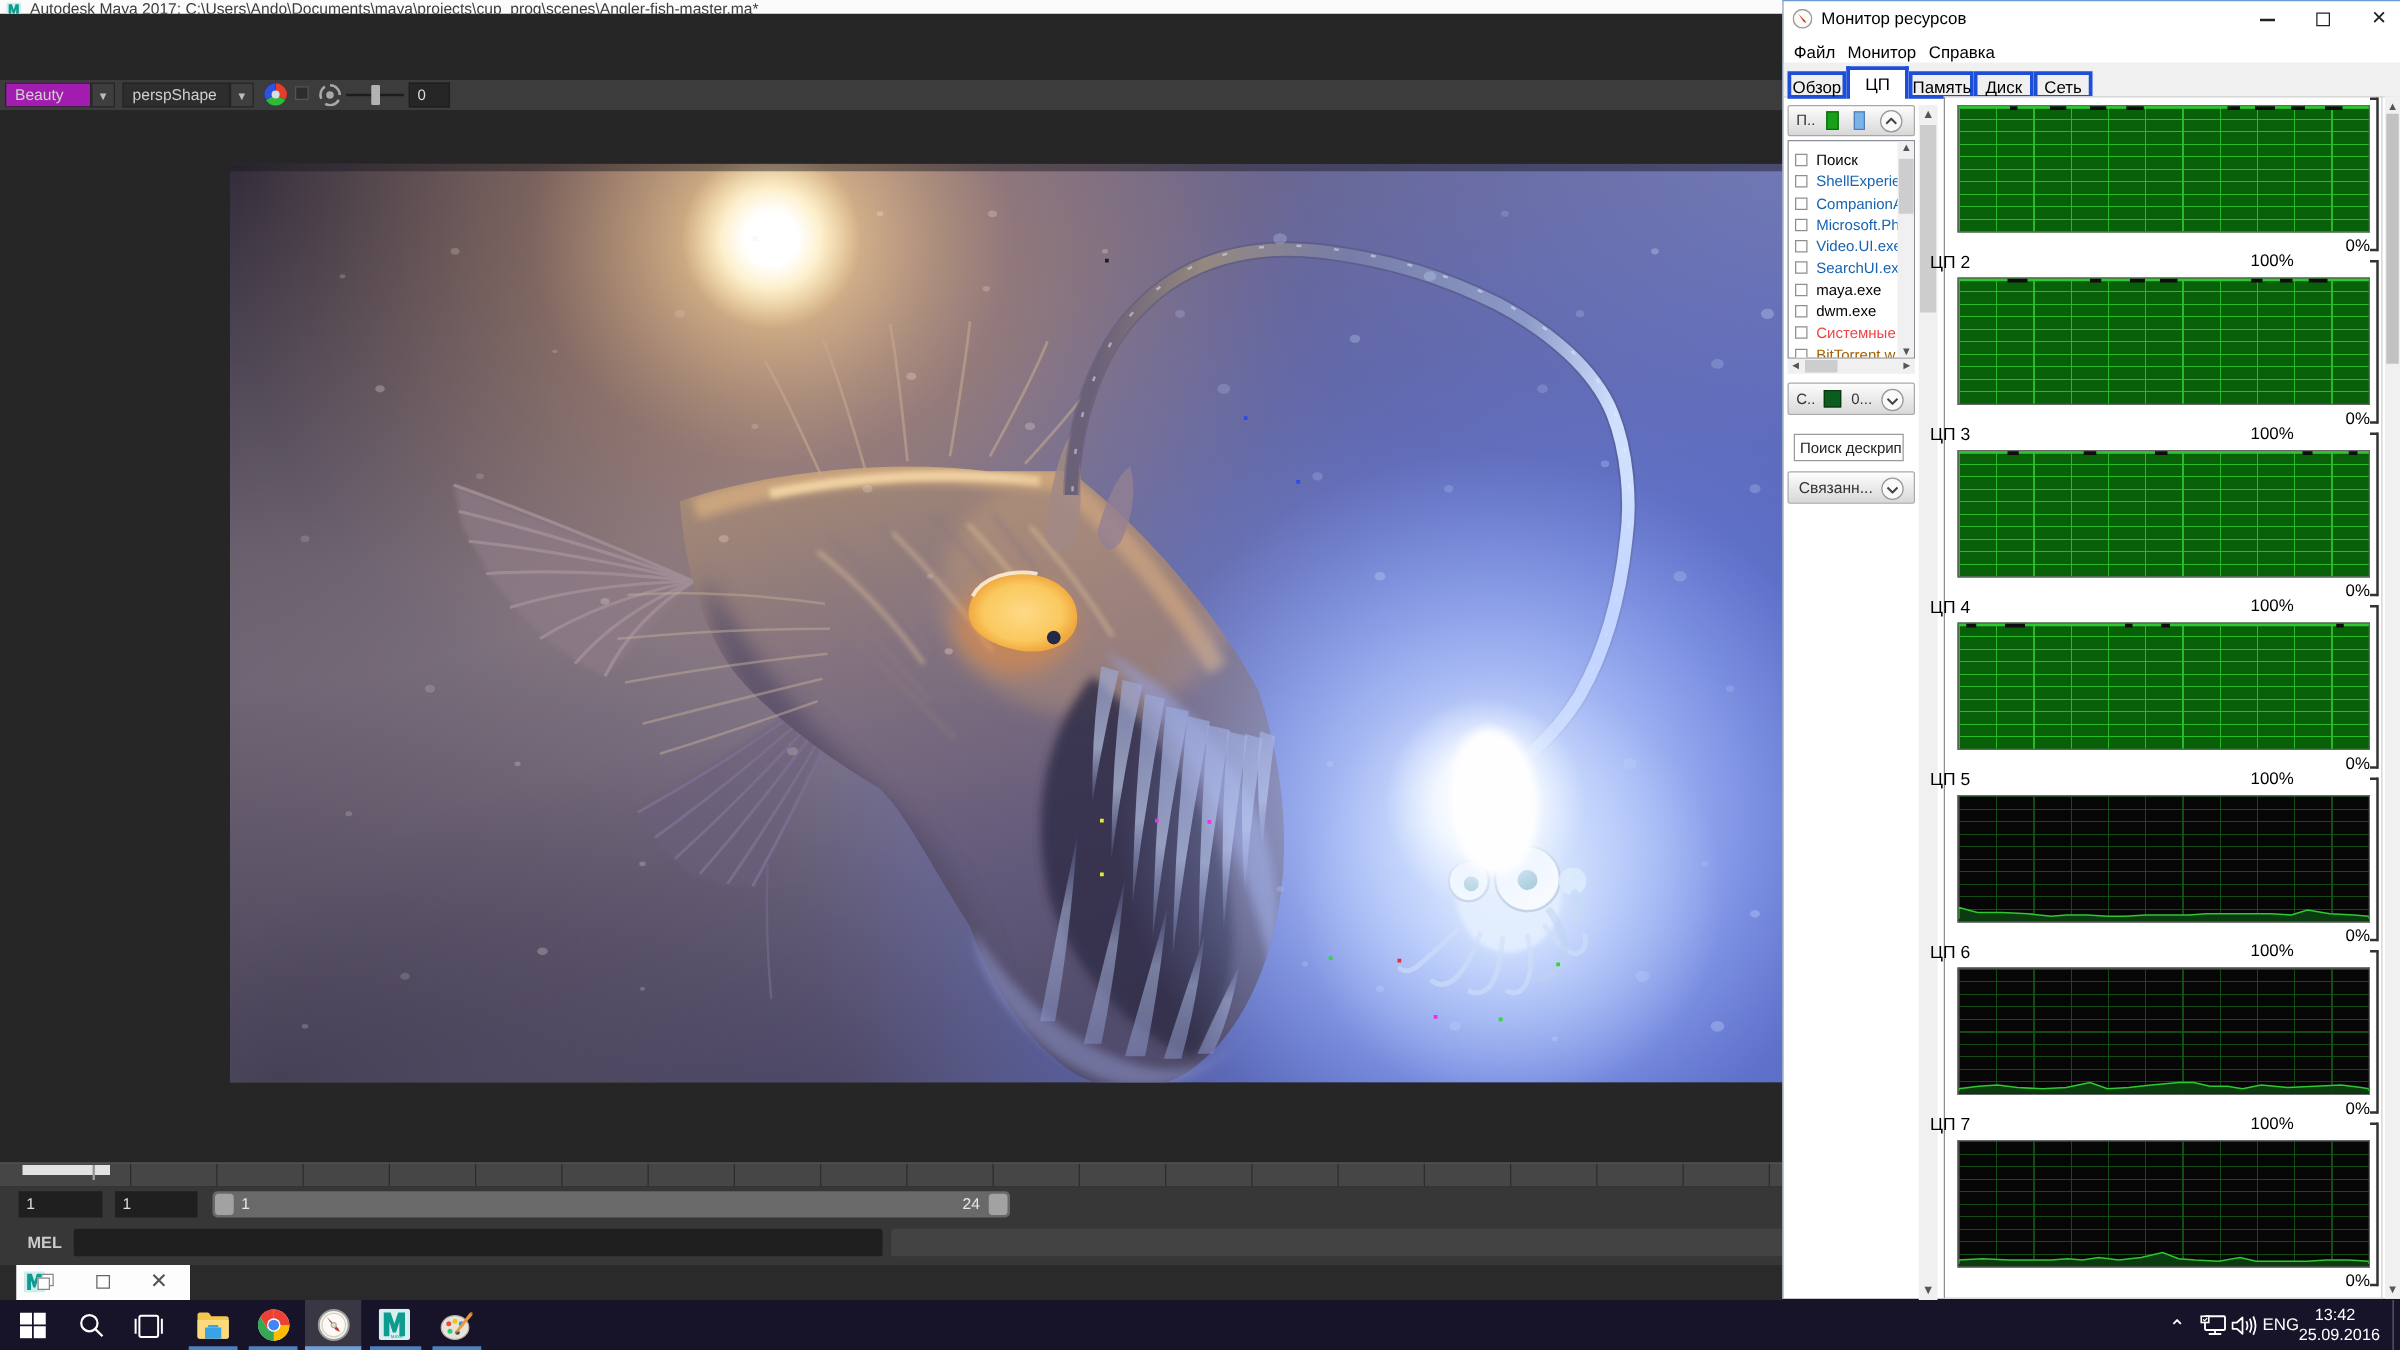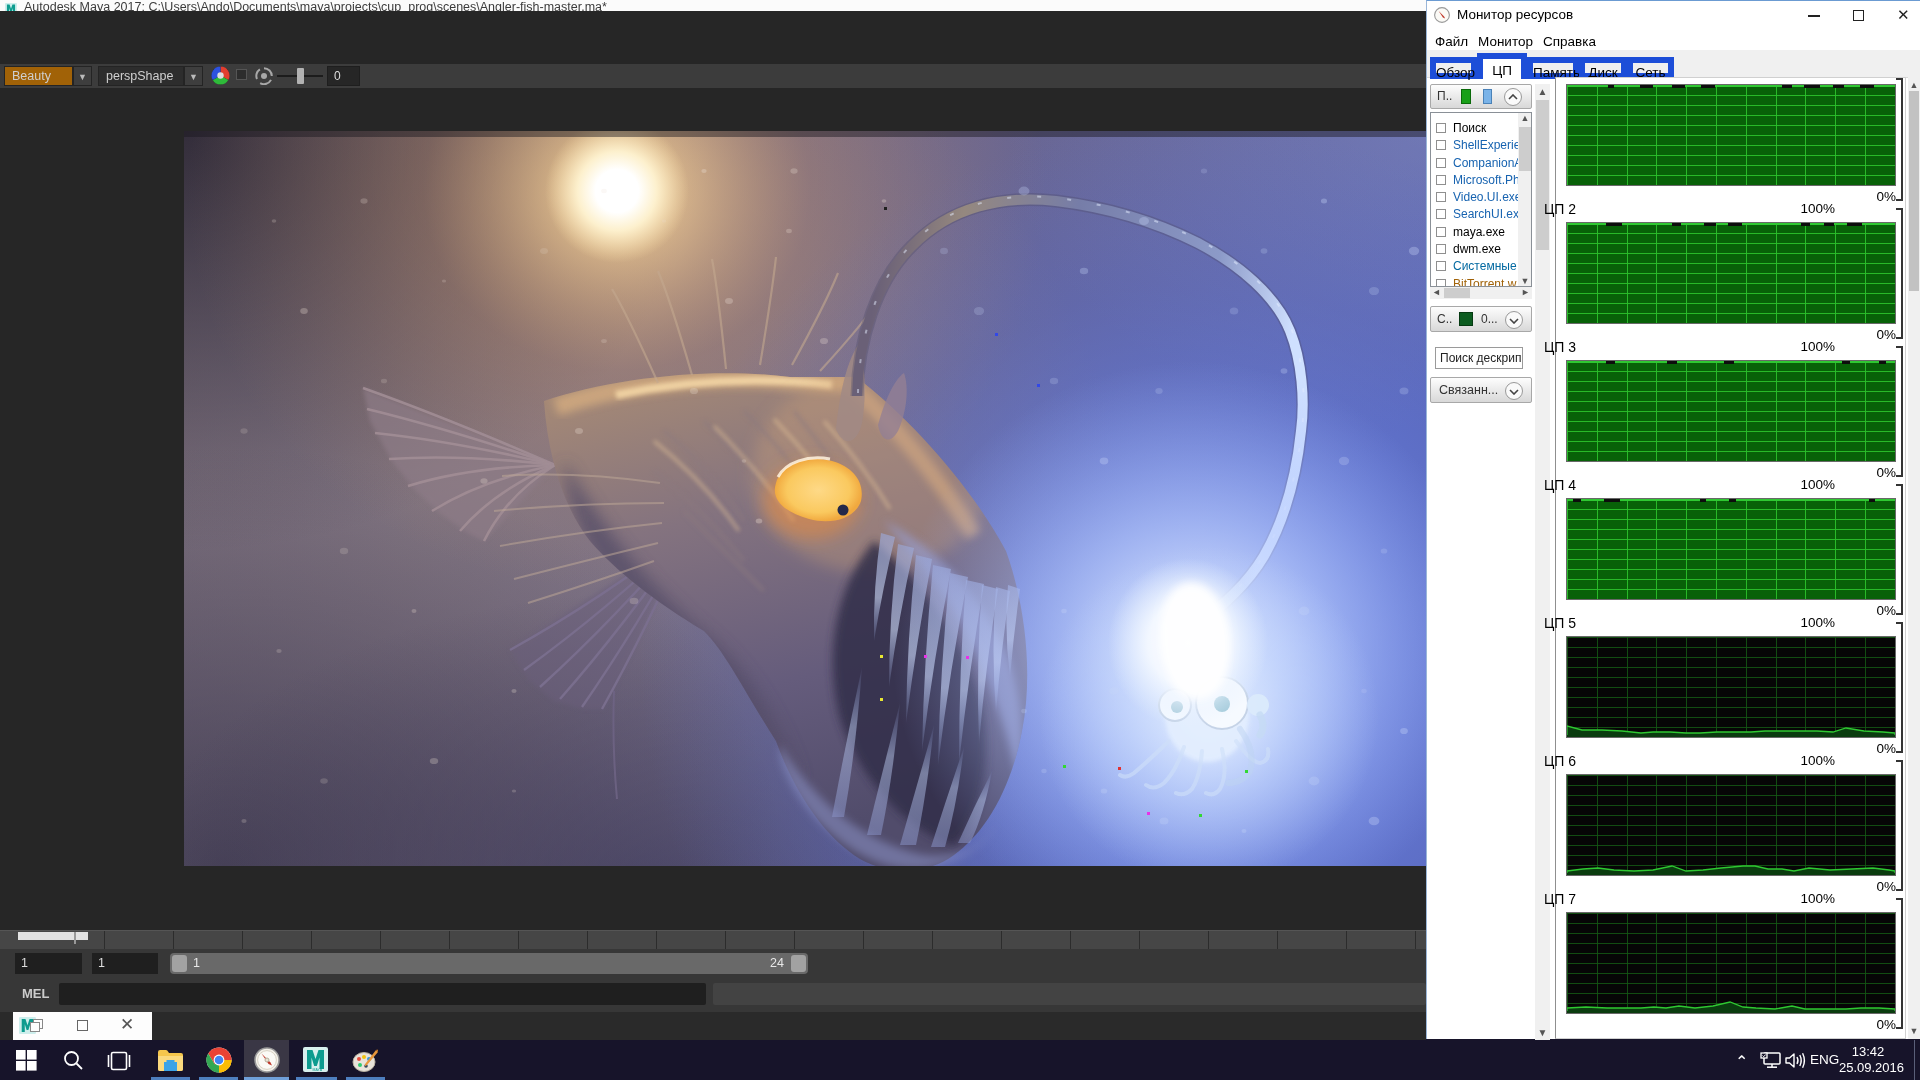--- a/index.html
+++ b/index.html
@@ -1,36 +1,36 @@
 <!DOCTYPE html>
 <html><head><meta charset="utf-8"><style>
 * { margin:0; padding:0; box-sizing:border-box; }
 html,body { width:1920px; height:1080px; overflow:hidden; background:#17142a; font-family:"Liberation Sans",sans-serif; }
 .abs { position:absolute; }
 #mayawin { position:absolute; left:0; top:0; width:1426px; height:1040px; background:#262626; }
 .glabel { position:absolute; left:1544px; font-size:14px; color:#000; height:18px; }
 .g100 { position:absolute; left:1735px; width:100px; font-size:13.5px; color:#000; text-align:right; }
 .g0 { position:absolute; left:1796px; width:100px; font-size:13.5px; color:#000; text-align:right; }
-.tab { position:absolute; top:56px; height:22px; background:#f0f0f0; border:6px solid #1d4ed8; font-size:13.5px; color:#000; text-align:center; padding-top:2px; }
+.tab { position:absolute; top:56px; height:22px; background:#f0f0f0; border:3px solid #1d4ed8; font-size:13.5px; color:#000; text-align:center; padding-top:2px; }
 </style></head><body>
 
 <div id="mayawin">
 
   <div class="abs" style="left:0;top:0;width:1426px;height:11px;background:#fbfbfb;overflow:hidden">
     <div class="abs" style="left:5px;top:1px;width:12px;height:12px"><svg width="12" height="12" viewBox="0 0 25 25">
           <rect width="25" height="25" rx="2" fill="#cdeeec"></rect>
 <path d="M4 3 L9.5 3 L12.5 12 L15.5 3 L21 3 L21 22 L16.5 22 L16.5 10.5 L13.8 19 L11.2 19 L8.5 10.5 L8.5 22 L4 22 Z" fill="#0d9c8f"></path>
         </svg></div>
     <div class="abs" style="left:24px;top:0px;font-size:12.5px;color:#3c3c3c;white-space:nowrap">Autodesk Maya 2017: C:\Users\Ando\Documents\maya\projects\cup_prog\scenes\Angler-fish-master.ma*</div>
   </div>
 
 
 
   <div class="abs" style="left:0;top:64px;width:1426px;height:24px;background:#3c3c3c">
-    <div class="abs" style="left:4px;top:2px;width:69px;height:20px;background:#a16207;border:1px solid #242424;color:#cfcfcf;font-size:12.5px;padding:2px 0 0 7px">Beauty</div>
+    <div class="abs" style="left:4px;top:2px;width:69px;height:20px;background:#a21caf;border:1px solid #242424;color:#cfcfcf;font-size:12.5px;padding:2px 0 0 7px">Beauty</div>
     <div class="abs" style="left:73px;top:2px;width:19px;height:20px;background:#3e3e3e;border:1px solid #242424;color:#bbb;font-size:9px;text-align:center;padding-top:5px">▼</div>
     <div class="abs" style="left:98px;top:2px;width:86px;height:20px;background:#2d2d2d;border:1px solid #242424;color:#cfcfcf;font-size:12.5px;padding:2px 0 0 7px">perspShape</div>
     <div class="abs" style="left:184px;top:2px;width:19px;height:20px;background:#3e3e3e;border:1px solid #242424;color:#bbb;font-size:9px;text-align:center;padding-top:5px">▼</div>
     <div class="abs" style="left:211px;top:2px"><svg width="19" height="19" viewBox="0 0 19 19">
           <circle cx="9.5" cy="9.5" r="9" fill="#111"></circle>
 <path d="M9.5 9.5 L9.5 0.5 A9 9 0 0 1 17.3 14 Z" fill="#e23e2e"></path>
 <path d="M9.5 9.5 L17.3 14 A9 9 0 0 1 1.7 14 Z" fill="#2ebb3a"></path>
 <path d="M9.5 9.5 L1.7 14 A9 9 0 0 1 9.5 0.5 Z" fill="#2d52e0"></path>
 <circle cx="9.5" cy="9.5" r="3.2" fill="#ddd"></circle>
         </svg></div>
@@ -472,21 +472,21 @@
       <div style="position:absolute;left:22px;top:60px;font-size:12px;color:#1763b0;white-space:nowrap">Microsoft.Ph</div>
       <div style="position:absolute;left:5px;top:79px;width:10px;height:10px;border:1px solid #8f8f8f;background:#fff"></div>
       <div style="position:absolute;left:22px;top:77px;font-size:12px;color:#1763b0;white-space:nowrap">Video.UI.exe</div>
       <div style="position:absolute;left:5px;top:96px;width:10px;height:10px;border:1px solid #8f8f8f;background:#fff"></div>
       <div style="position:absolute;left:22px;top:94px;font-size:12px;color:#1763b0;white-space:nowrap">SearchUI.exe</div>
       <div style="position:absolute;left:5px;top:114px;width:10px;height:10px;border:1px solid #8f8f8f;background:#fff"></div>
       <div style="position:absolute;left:22px;top:112px;font-size:12px;color:#000;white-space:nowrap">maya.exe</div>
       <div style="position:absolute;left:5px;top:131px;width:10px;height:10px;border:1px solid #8f8f8f;background:#fff"></div>
       <div style="position:absolute;left:22px;top:129px;font-size:12px;color:#000;white-space:nowrap">dwm.exe</div>
       <div style="position:absolute;left:5px;top:148px;width:10px;height:10px;border:1px solid #8f8f8f;background:#fff"></div>
-      <div style="position:absolute;left:22px;top:146px;font-size:12px;color:#0369a1;white-space:nowrap">Системные</div>
+      <div style="position:absolute;left:22px;top:146px;font-size:12px;color:#ef4444;white-space:nowrap">Системные</div>
       <div style="position:absolute;left:5px;top:166px;width:10px;height:10px;border:1px solid #8f8f8f;background:#fff"></div>
       <div style="position:absolute;left:22px;top:164px;font-size:12px;color:#a16207;white-space:nowrap">BitTorrent w</div>
     <div class="abs" style="left:87px;top:0;width:14px;height:173px;background:#f0f0f0">
       <div style="color:#555;font-size:9px;text-align:center">▲</div>
       <div class="abs" style="left:1px;top:14px;width:12px;height:44px;background:#cdcdcd"></div>
       <div class="abs" style="left:0;bottom:0;width:100%;color:#555;font-size:9px;text-align:center">▼</div>
     </div>
   </div>
   <div class="abs" style="left:3px;top:286px;width:102px;height:12px;background:#f0f0f0">
     <span class="abs" style="left:2px;top:0px;color:#555;font-size:9px">◄</span>

